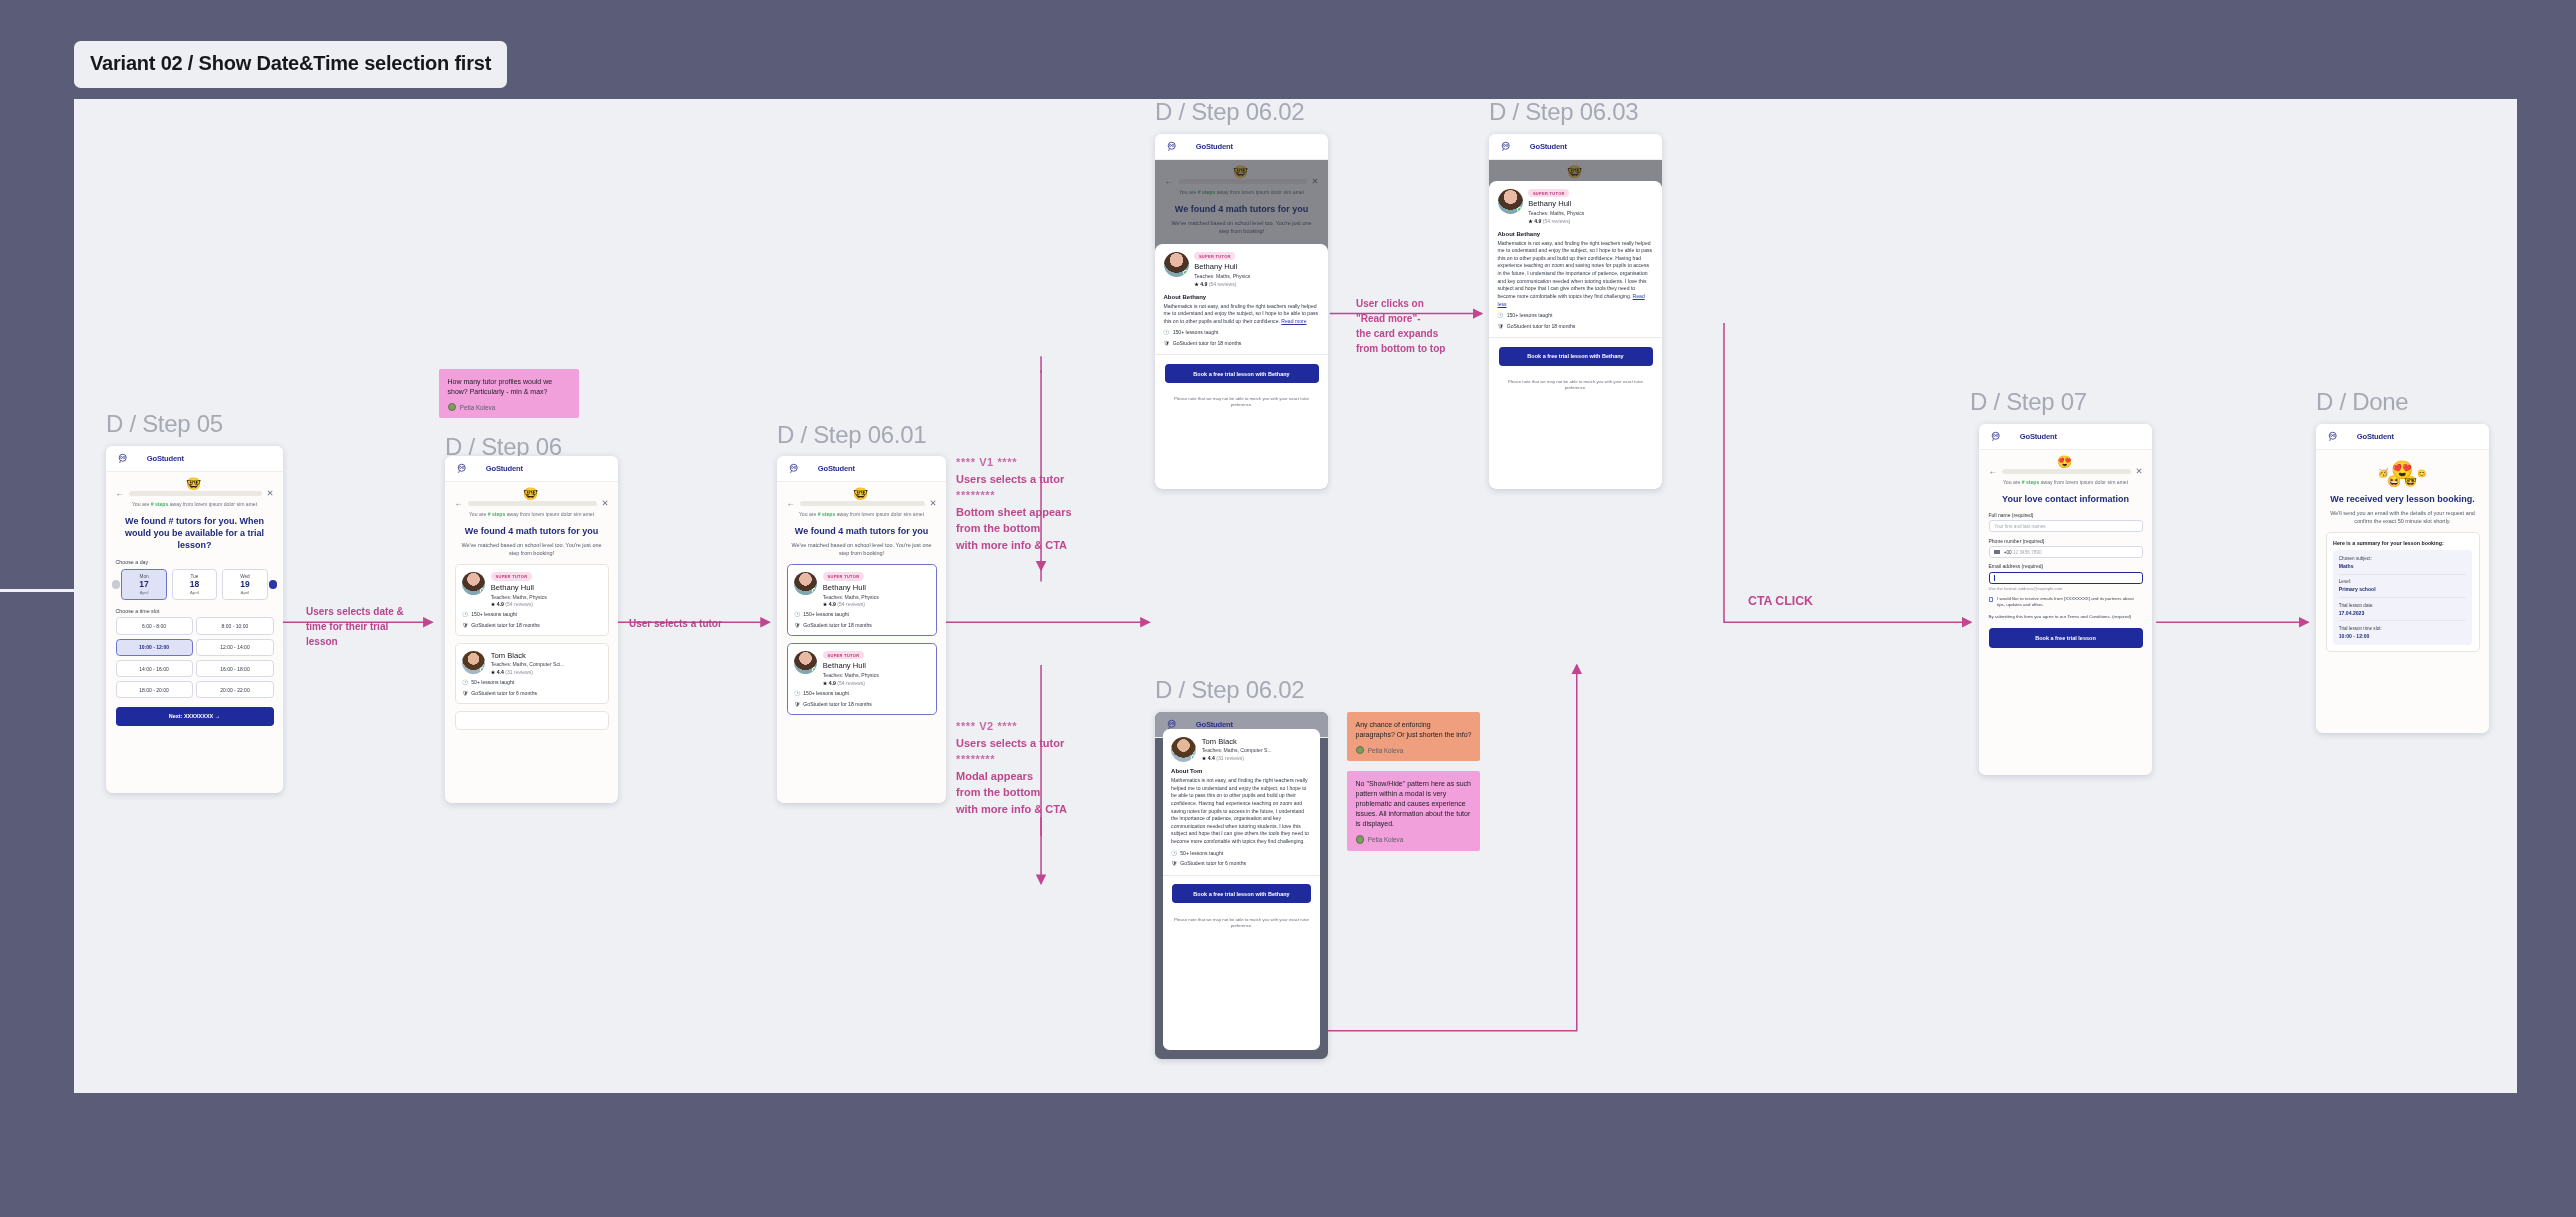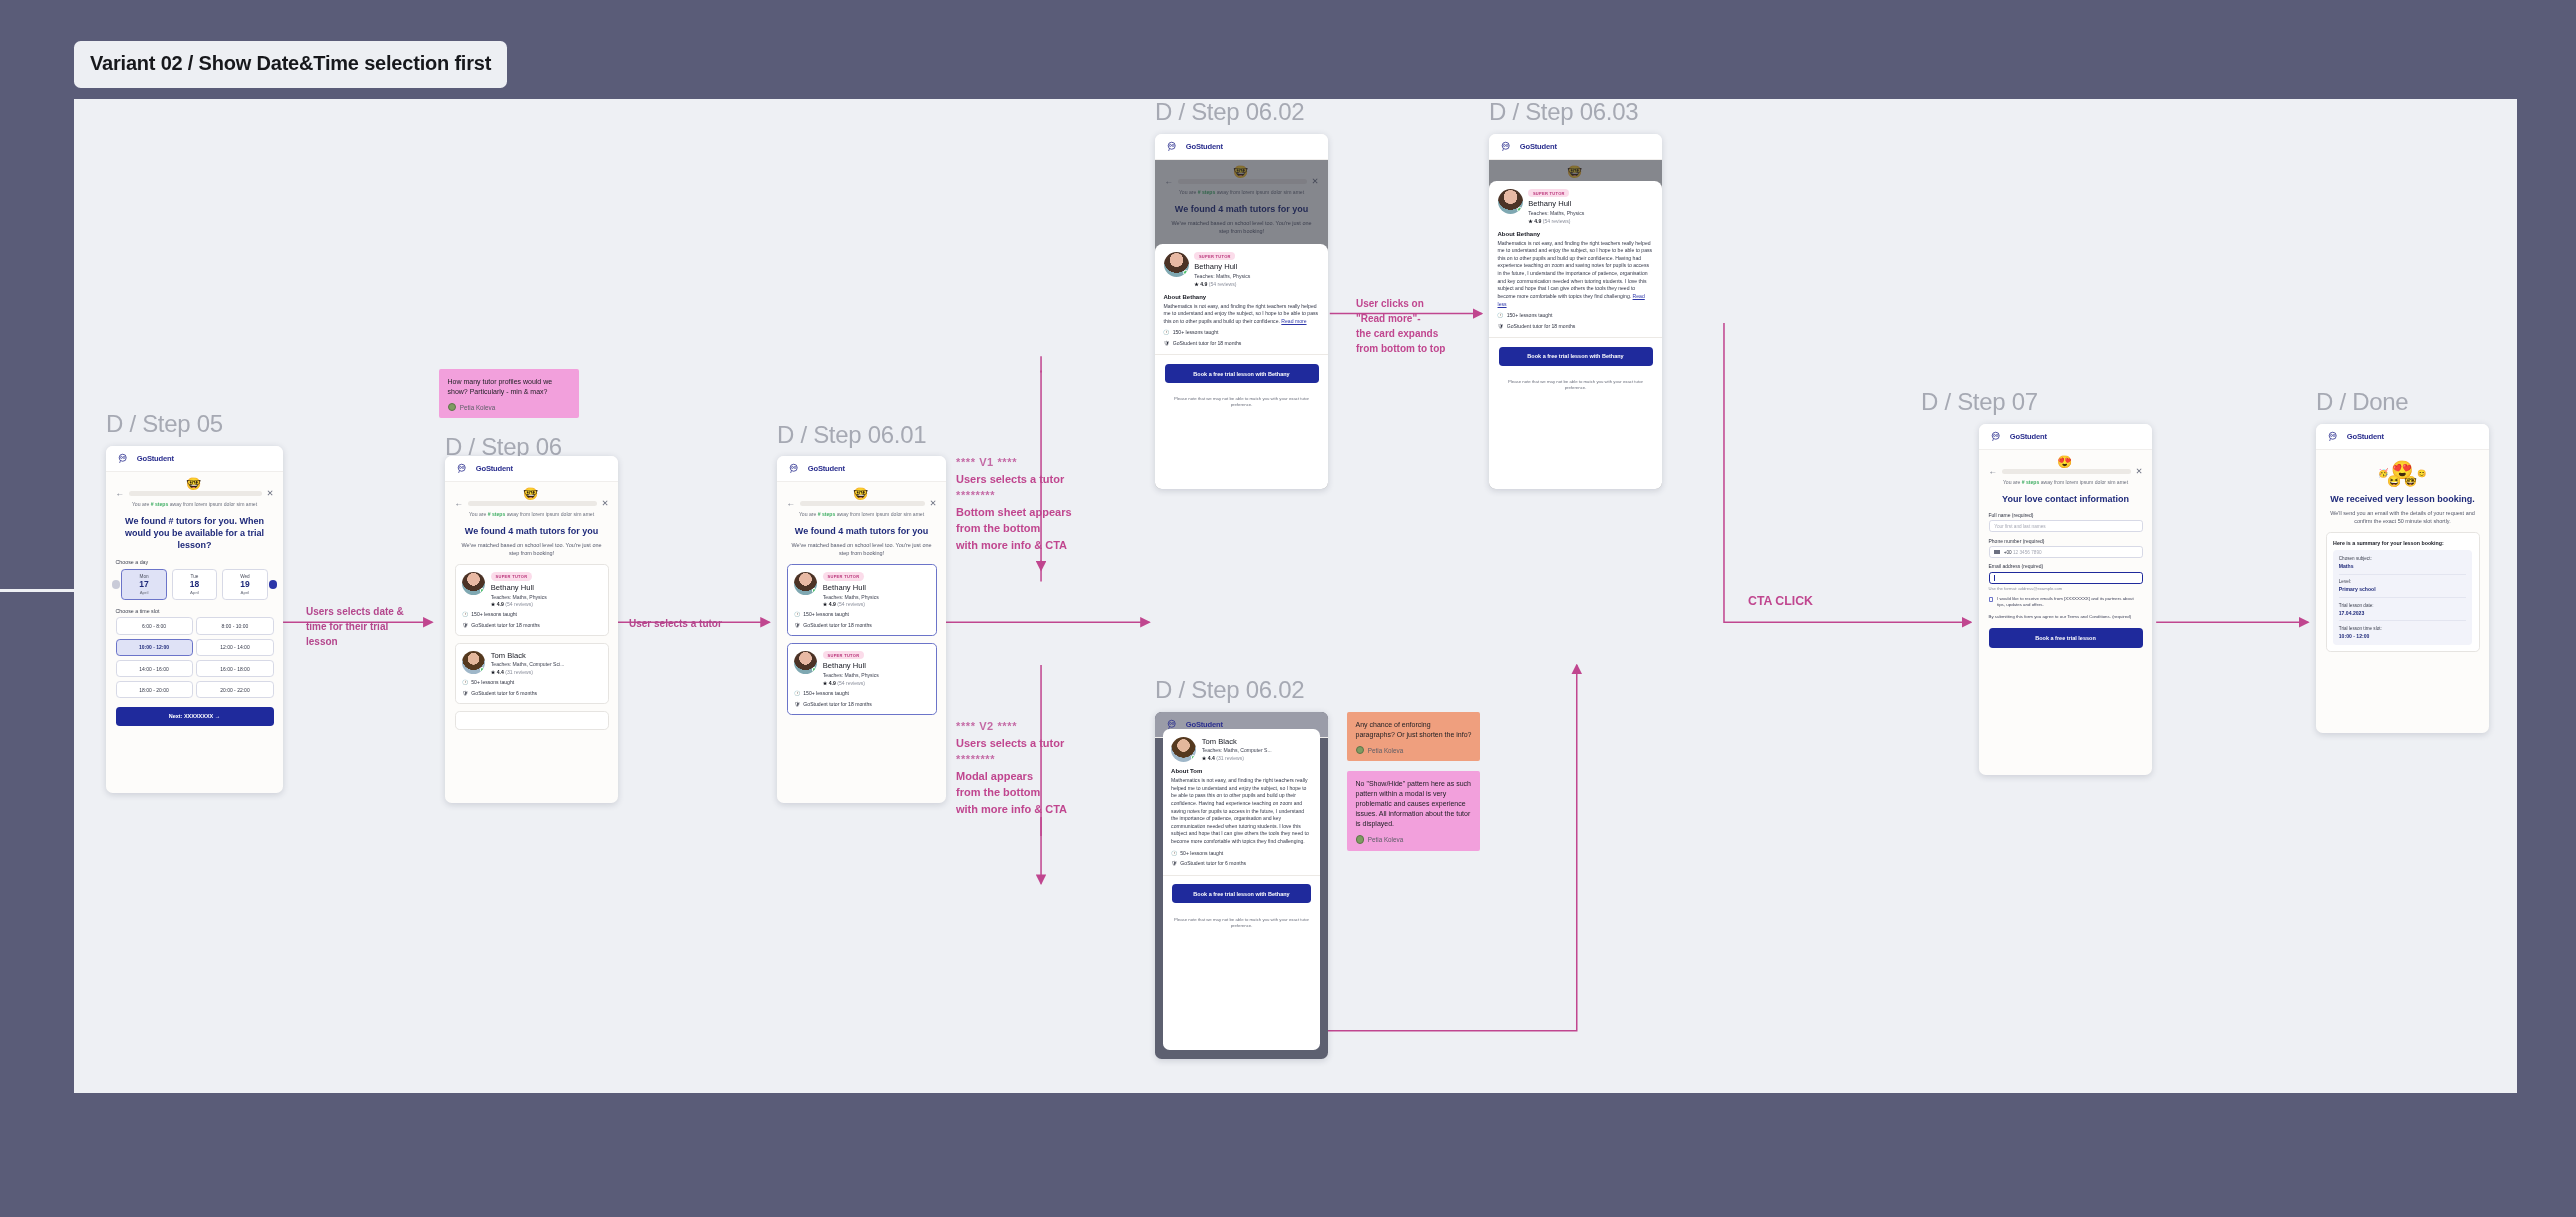--- a/index.html
+++ b/index.html
@@ -43,21 +43,21 @@
     box-shadow: 0 1.9px 6.6px rgba(40,45,70,.16);
     overflow: hidden;
     font-size: 6.6px;
     color: #2c2f3c;
   }
   .topbar {
     height: 26px; background: #ffffff;
     display: flex; align-items: center; padding-left: 11.4px;
     border-bottom: 0.9px solid #f0eeec;
   }
-  .logo-wrap { display: flex; align-items: center; gap: 8px; }
+  .logo-wrap { display: flex; align-items: center; gap: 18px; }
   .logo-mark { width: 11.4px; height: 11.4px; }
   .logo-text { font-size: 7.6px; font-weight: bold; color: #2b2f8f; letter-spacing: -0.2px; }
   .emoji-row { text-align: center; padding-top: 5.7px; height: 17px; font-size: 12.3px; line-height: 1; }
   .progress-row { display: flex; align-items: center; gap: 4.7px; padding: 0 9.5px; }
   .arrow-ico, .close-ico { font-size: 8.5px; color: #6f7383; line-height: 1; }
   .bar-track { flex: 1; height: 4.7px; border-radius: 2.8px; background: #ece9e5; overflow: hidden; }
   .bar-fill { height: 100%; background: #58b978; border-radius: 2.8px; }
   .steps-note { text-align: center; font-size: 5.1px; color: #6b6f7c; padding: 3.8px 17px 0 17px; line-height: 1.45; }
   .steps-note .hl { color: #3fae63; font-weight: bold; }
   .screen-title {
@@ -534,21 +534,21 @@
           <span>GoStudent tutor for 6 months</span>
         </div>
     </div>
     <div style="border-top:0.9px solid #ece9e5;">
       <div class="cta">Book a free trial lesson with Bethany</div>
       <div class="cta-note">Please note that we may not be able to match you with your exact tutor preference.</div>
     </div>
   </div>
 </div>
 
-<div class="step-label" style="left:1921px; top:388px;">D / Step 07</div>
+<div class="step-label" style="left:1970px; top:388px;">D / Step 07</div>
 <div class="phone" style="left:1979px; top:424px; width:173px; height:351px;">
   <div class="topbar">
     <div class="logo-wrap">
       <svg class="logo-mark" viewBox="0 0 24 24">
         <circle cx="12" cy="10" r="7.4" fill="none" stroke="#2b2f8f" stroke-width="1.7"></circle>
         <circle cx="9.2" cy="9.4" r="2.1" fill="none" stroke="#2b2f8f" stroke-width="1.4"></circle>
         <circle cx="14.8" cy="9.4" r="2.1" fill="none" stroke="#2b2f8f" stroke-width="1.4"></circle>
         <path d="M7 17 L5.5 21" stroke="#2b2f8f" stroke-width="1.6" fill="none"></path>
       </svg>
       <span class="logo-text">GoStudent</span>

